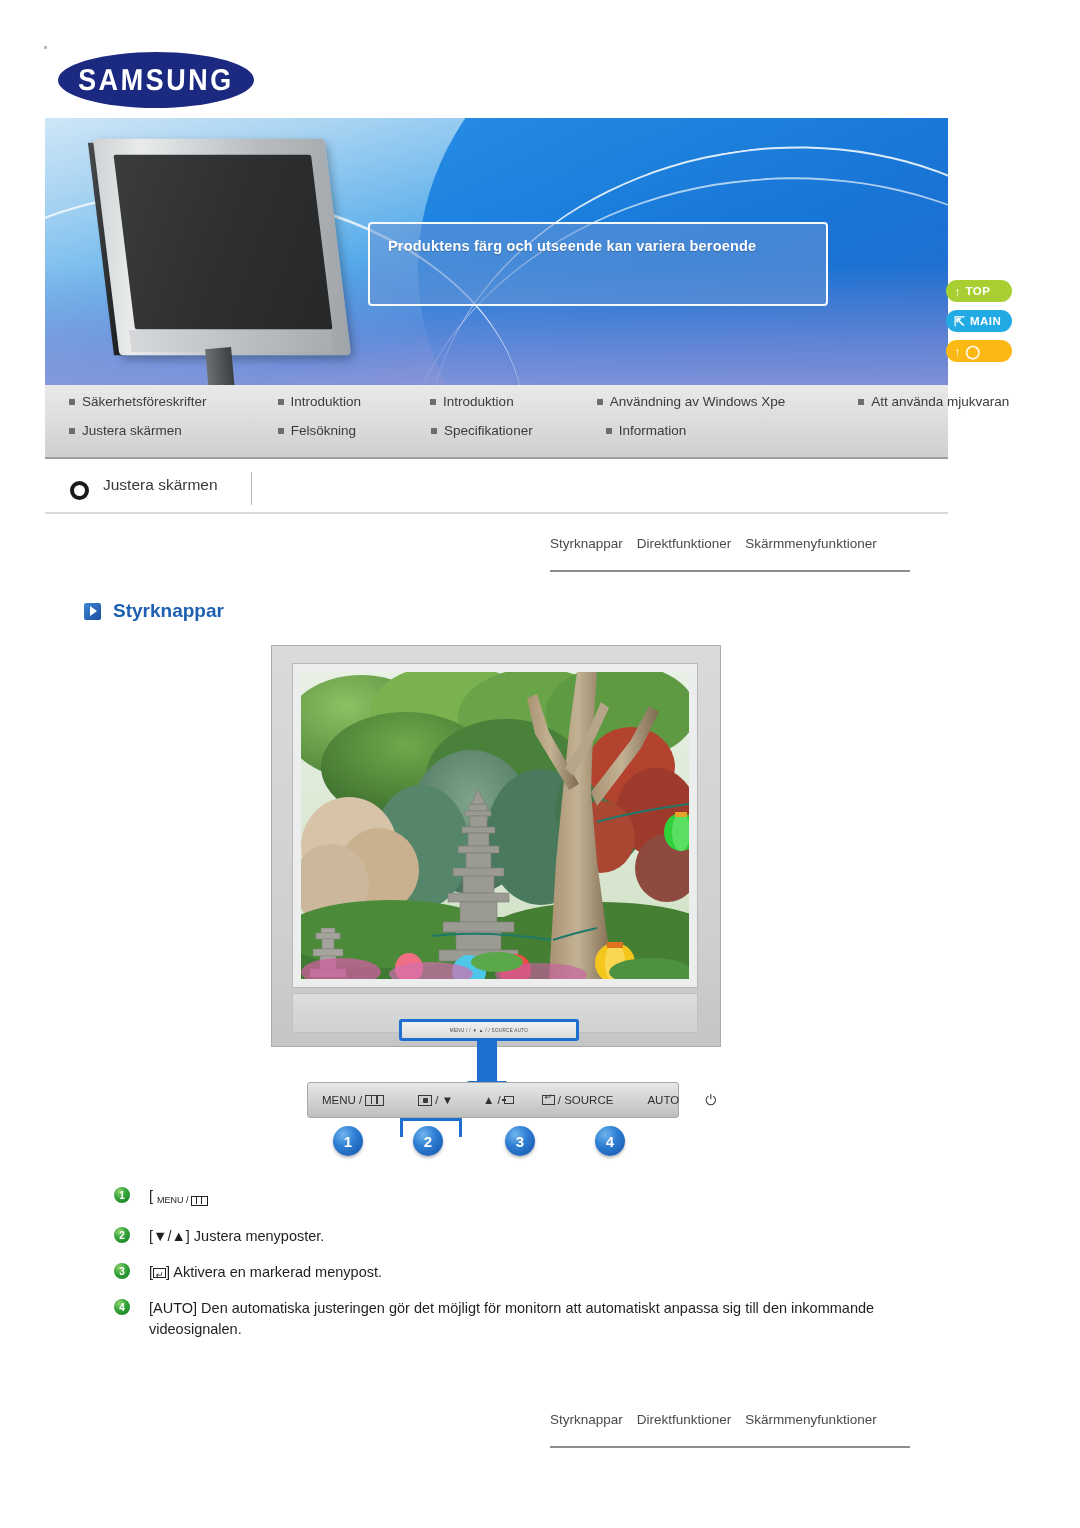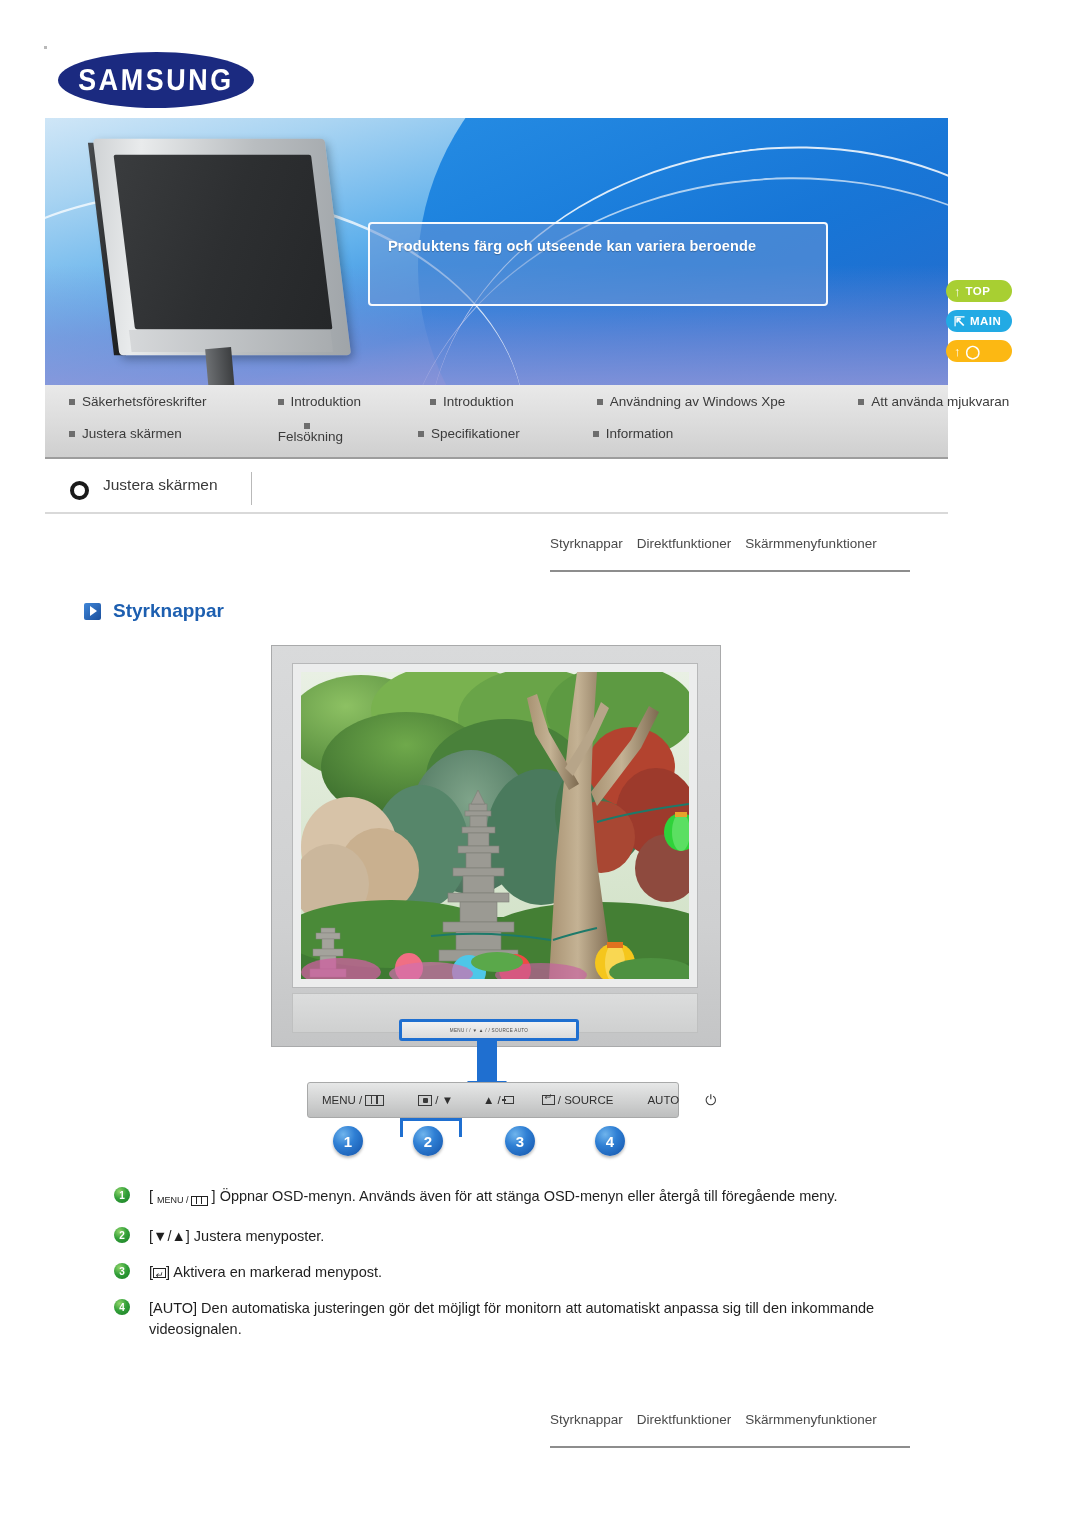--- a/index.html
+++ b/index.html
@@ -380,21 +380,21 @@
       <div class="navitem" style="margin-left:30px;">
         <i class="sq"></i>
         <span>Att använda mjukvaran</span>
       </div>
     </div>
     <div class="navrow r2">
       <div class="navitem" style="margin-left:24px;">
         <i class="sq"></i>
         <span>Justera skärmen</span>
       </div>
-      <div class="navitem" style="margin-left:53px;flex-direction:column;">
+      <div class="navitem" style="margin-left:53px;">
         <i class="sq"></i>
         <span>Felsökning</span>
       </div>
       <div class="navitem" style="margin-left:32px;">
         <i class="sq"></i>
         <span>Specifikationer</span>
       </div>
       <div class="navitem" style="margin-left:30px;">
         <i class="sq"></i>
         <span>Information</span>
@@ -589,21 +589,20 @@
   <div class="desc">
 
     <div class="ditem">
       <span class="dnum">1</span>
       <div class="dtext">
         <span>[</span>
         <span class="inl-menu">
           <span>MENU /</span>
           <i class="inl-ico-menu"></i>
         </span>
-        <span>] Öppnar OSD-menyn. Används även för att stänga OSD-menyn eller återgå till föregående meny.</span>
       </div>
     </div>
 
     <div class="ditem">
       <span class="dnum">2</span>
       <div class="dtext">[▼/▲] Justera menyposter.</div>
     </div>
 
     <div class="ditem">
       <span class="dnum">3</span>

